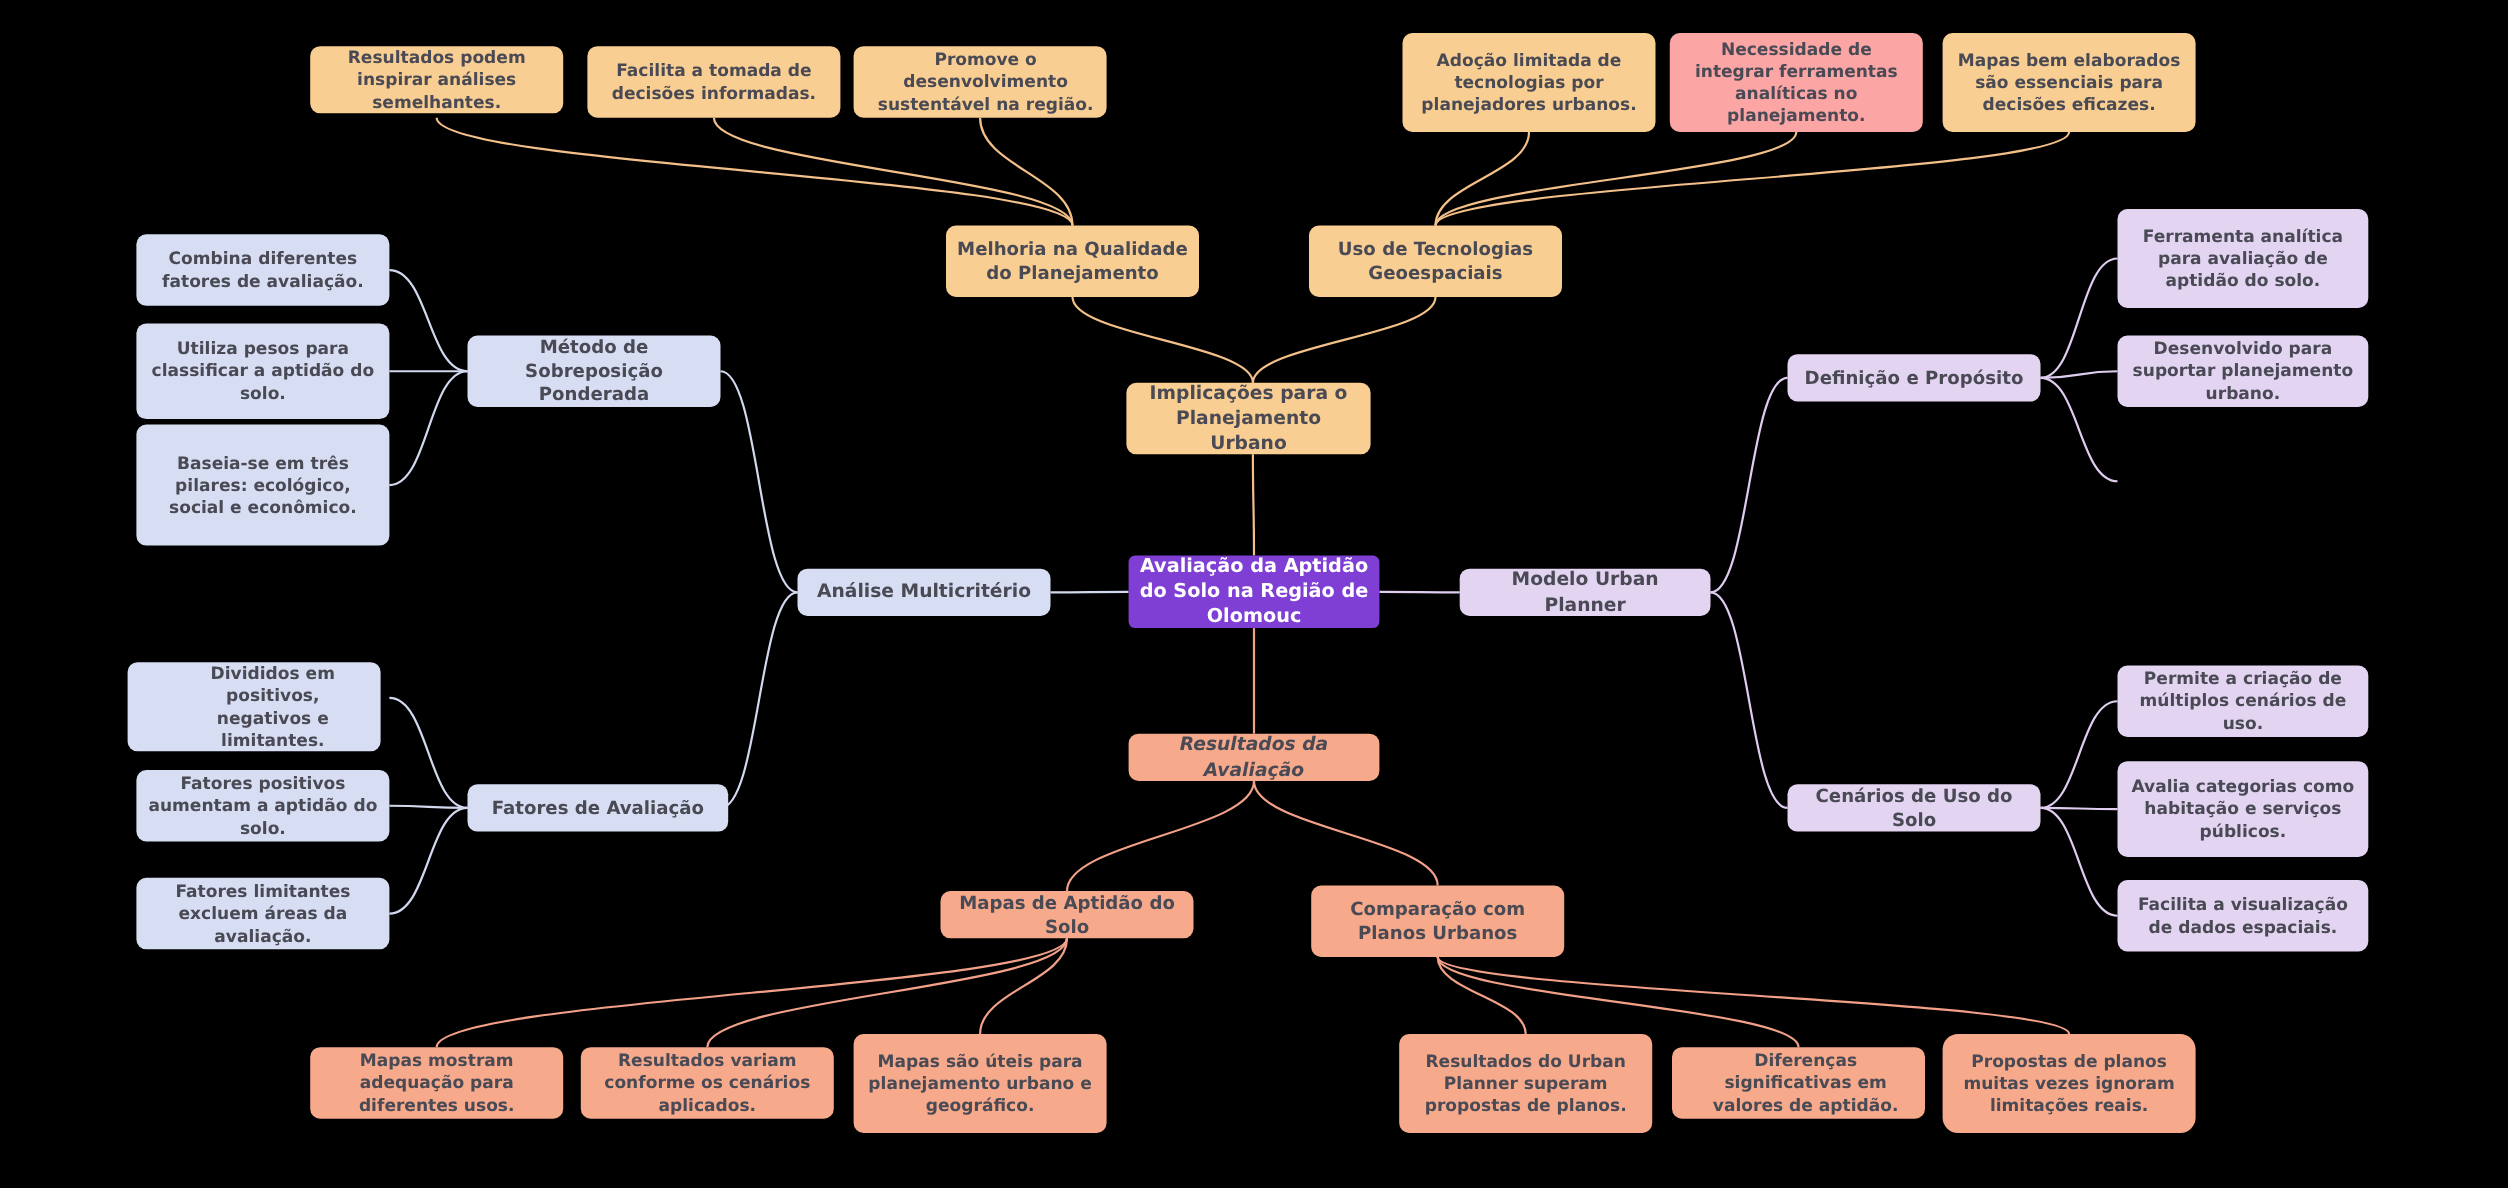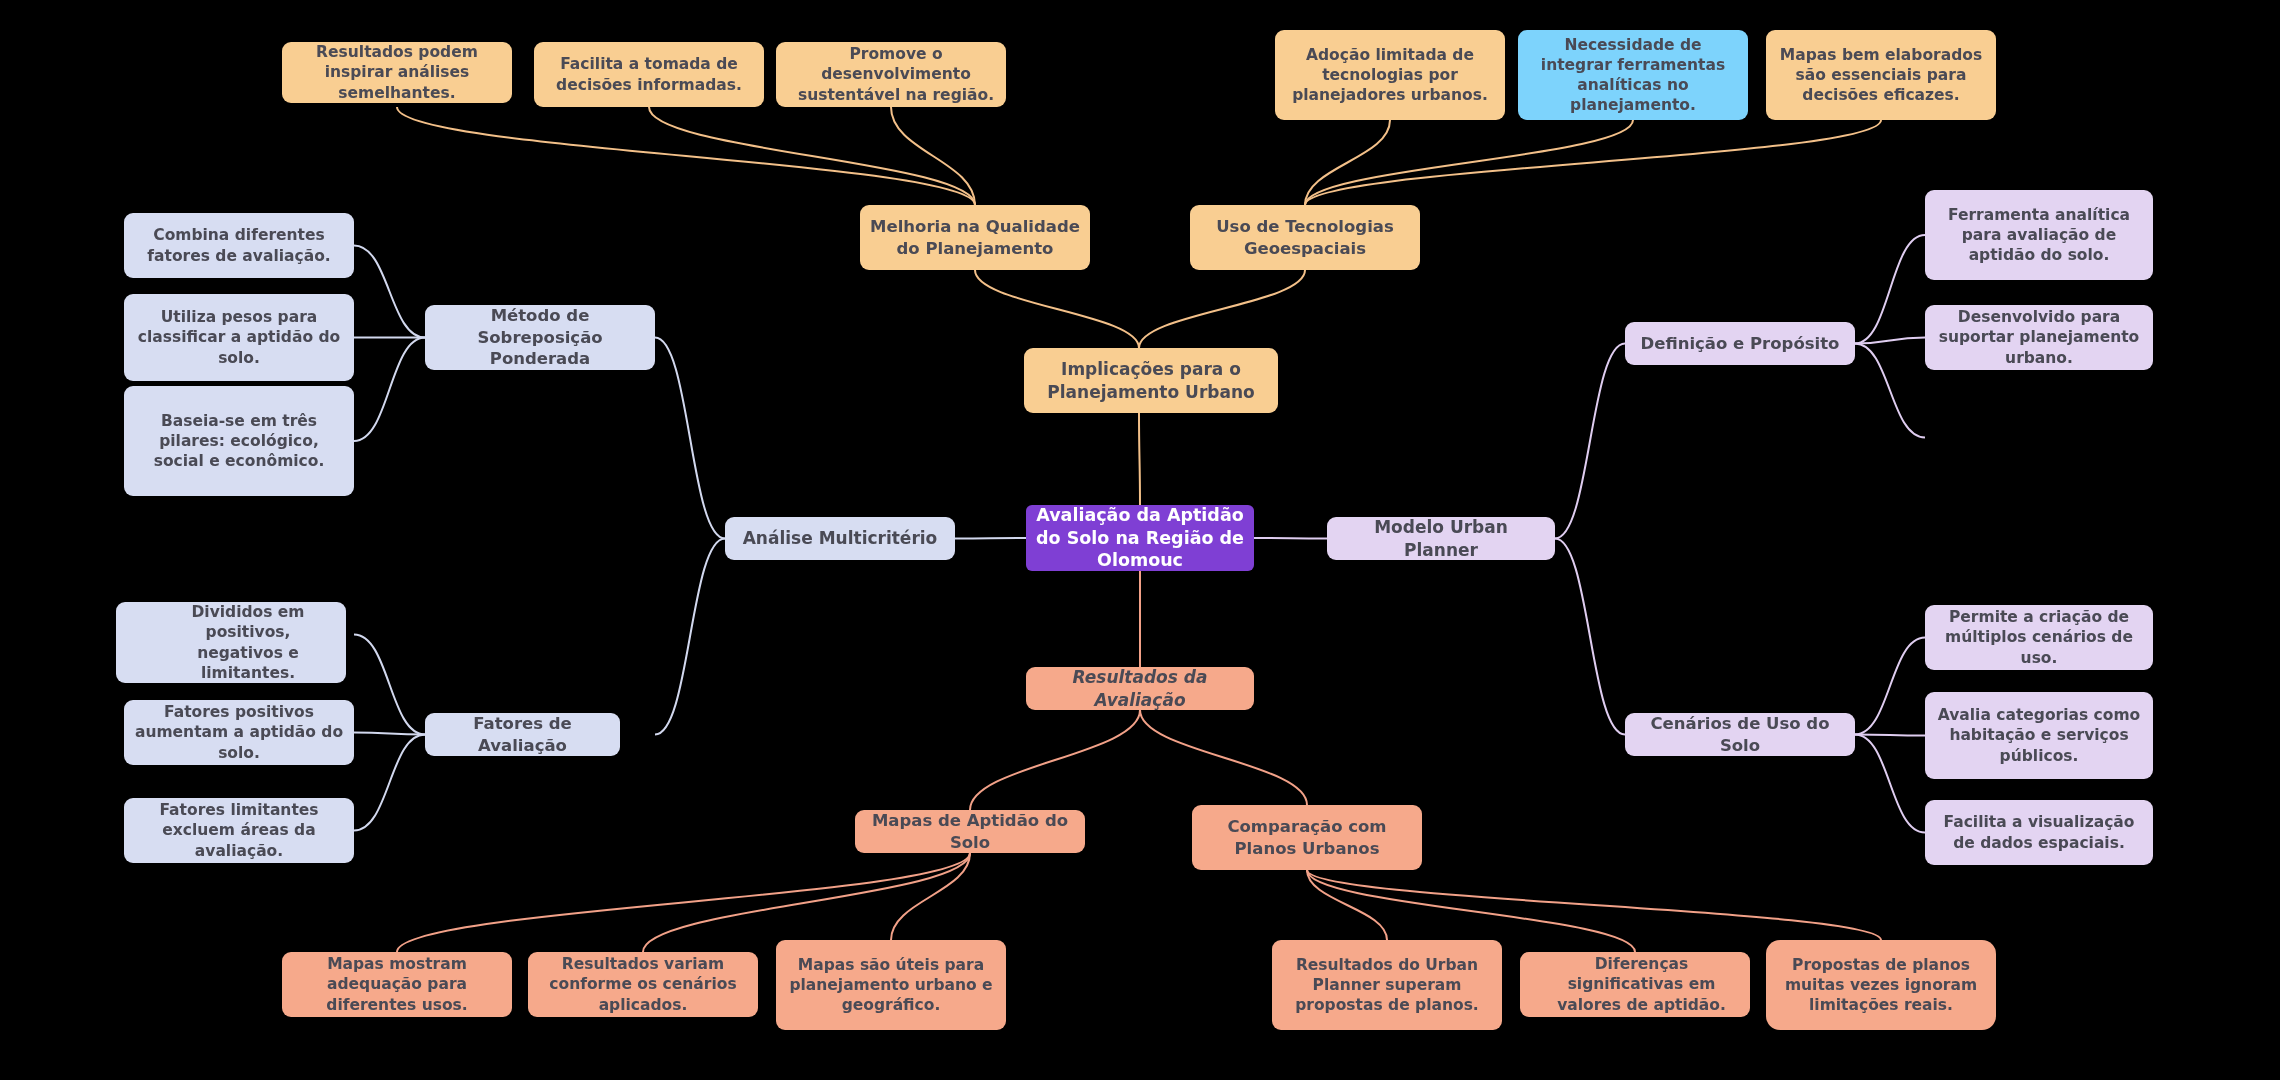--- a/index.html
+++ b/index.html
@@ -88,32 +88,32 @@
       <path d="M 1307 870 C 1307 901.5, 1387 908.5, 1387 940" stroke="#F2A188" stroke-width="2" fill="none"></path>
       <path d="M 1307 870 C 1307 906.9, 1635 915.1, 1635 952" stroke="#F2A188" stroke-width="2" fill="none"></path>
       <path d="M 1307 870 C 1307 901.5, 1881 908.5, 1881 940" stroke="#F2A188" stroke-width="2" fill="none"></path>
     </svg>
 <div class="node n-root" style="left: 1026px; top: 505px; width: 228px; height: 66px; background: rgb(127, 63, 212); color: rgb(255, 255, 255);">Avaliação da Aptidão do Solo na Região de Olomouc</div>
     <div class="node n-sub" style="left: 725px; top: 517px; width: 230px; height: 43px; background: rgb(215, 221, 242);">Análise Multicritério</div>
     <div class="node n-branch" style="left: 425px; top: 305px; width: 230px; height: 65px; background: rgb(215, 221, 242);">Método de Sobreposição Ponderada</div>
     <div class="node n-leaf" style="left: 124px; top: 213px; width: 230px; height: 65px; background: rgb(215, 221, 242);">Combina diferentes fatores de avaliação.</div>
     <div class="node n-leaf" style="left: 124px; top: 294px; width: 230px; height: 87px; background: rgb(215, 221, 242);">Utiliza pesos para classificar a aptidão do solo.</div>
     <div class="node n-leaf" style="left: 124px; top: 386px; width: 230px; height: 110px; background: rgb(215, 221, 242);">Baseia-se em três pilares: ecológico, social e econômico.</div>
-    <div class="node n-branch" style="left: 425px; top: 713px; width: 195px; height: 43px; background: rgb(215, 221, 242);">Fatores de Avaliação</div>
+    <div class="node n-branch" style="left: 425px; top: 713px; width: 237px; height: 43px; background: rgb(215, 221, 242);">Fatores de Avaliação</div>
     <div class="node n-leaf" style="left: 116px; top: 602px; width: 230px; height: 81px; background: rgb(215, 221, 242); padding-left: 44px;">Divididos em positivos, negativos e limitantes.</div>
     <div class="node n-leaf" style="left: 124px; top: 700px; width: 230px; height: 65px; background: rgb(215, 221, 242);">Fatores positivos aumentam a aptidão do solo.</div>
     <div class="node n-leaf" style="left: 124px; top: 798px; width: 230px; height: 65px; background: rgb(215, 221, 242);">Fatores limitantes excluem áreas da avaliação.</div>
-    <div class="node n-sub" style="left: 1024px; top: 348px; width: 254px; height: 65px; background: rgb(249, 206, 146);">Implicações para o Planejamento Urbano</div>
+    <div class="node n-sub" style="left: 1024px; top: 348px; width: 222px; height: 65px; background: rgb(249, 206, 146);">Implicações para o Planejamento Urbano</div>
     <div class="node n-branch" style="left: 860px; top: 205px; width: 230px; height: 65px; background: rgb(249, 206, 146);">Melhoria na Qualidade do Planejamento</div>
     <div class="node n-leaf" style="left: 282px; top: 42px; width: 230px; height: 61px; background: rgb(249, 206, 146);">Resultados podem inspirar análises semelhantes.</div>
     <div class="node n-leaf" style="left: 534px; top: 42px; width: 230px; height: 65px; background: rgb(249, 206, 146);">Facilita a tomada de decisões informadas.</div>
     <div class="node n-leaf" style="left: 776px; top: 42px; width: 230px; height: 65px; background: rgb(249, 206, 146); padding-left: 20px;">Promove o desenvolvimento sustentável na região.</div>
     <div class="node n-branch" style="left: 1190px; top: 205px; width: 230px; height: 65px; background: rgb(249, 206, 146);">Uso de Tecnologias Geoespaciais</div>
     <div class="node n-leaf" style="left: 1275px; top: 30px; width: 230px; height: 90px; background: rgb(249, 206, 146);">Adoção limitada de tecnologias por planejadores urbanos.</div>
-    <div class="node n-leaf" style="left: 1518px; top: 30px; width: 230px; height: 90px; background: #7dd3fc;">Necessidade de integrar ferramentas analíticas no planejamento.</div>
+    <div class="node n-leaf" style="left: 1518px; top: 30px; width: 230px; height: 90px; background: #fca5a5;">Necessidade de integrar ferramentas analíticas no planejamento.</div>
     <div class="node n-leaf" style="left: 1766px; top: 30px; width: 230px; height: 90px; background: rgb(249, 206, 146);">Mapas bem elaborados são essenciais para decisões eficazes.</div>
     <div class="node n-sub" style="left: 1327px; top: 517px; width: 228px; height: 43px; background: rgb(227, 212, 242);">Modelo Urban Planner</div>
     <div class="node n-branch" style="left: 1625px; top: 322px; width: 230px; height: 43px; background: rgb(227, 212, 242);">Definição e Propósito</div>
     <div class="node n-leaf" style="left: 1925px; top: 190px; width: 228px; height: 90px; background: rgb(227, 212, 242);">Ferramenta analítica para avaliação de aptidão do solo.</div>
     <div class="node n-leaf" style="left: 1925px; top: 305px; width: 228px; height: 65px; background: rgb(227, 212, 242);">Desenvolvido para suportar planejamento urbano.</div>
     <div class="node n-branch" style="left: 1625px; top: 713px; width: 230px; height: 43px; background: rgb(227, 212, 242);">Cenários de Uso do Solo</div>
     <div class="node n-leaf" style="left: 1925px; top: 605px; width: 228px; height: 65px; background: rgb(227, 212, 242);">Permite a criação de múltiplos cenários de uso.</div>
     <div class="node n-leaf" style="left: 1925px; top: 692px; width: 228px; height: 87px; background: rgb(227, 212, 242);">Avalia categorias como habitação e serviços públicos.</div>
     <div class="node n-leaf" style="left: 1925px; top: 800px; width: 228px; height: 65px; background: rgb(227, 212, 242);">Facilita a visualização de dados espaciais.</div>
     <div class="node n-sub" style="left: 1026px; top: 667px; width: 228px; height: 43px; background: rgb(246, 169, 139); font-style: italic;">Resultados da Avaliação</div>

